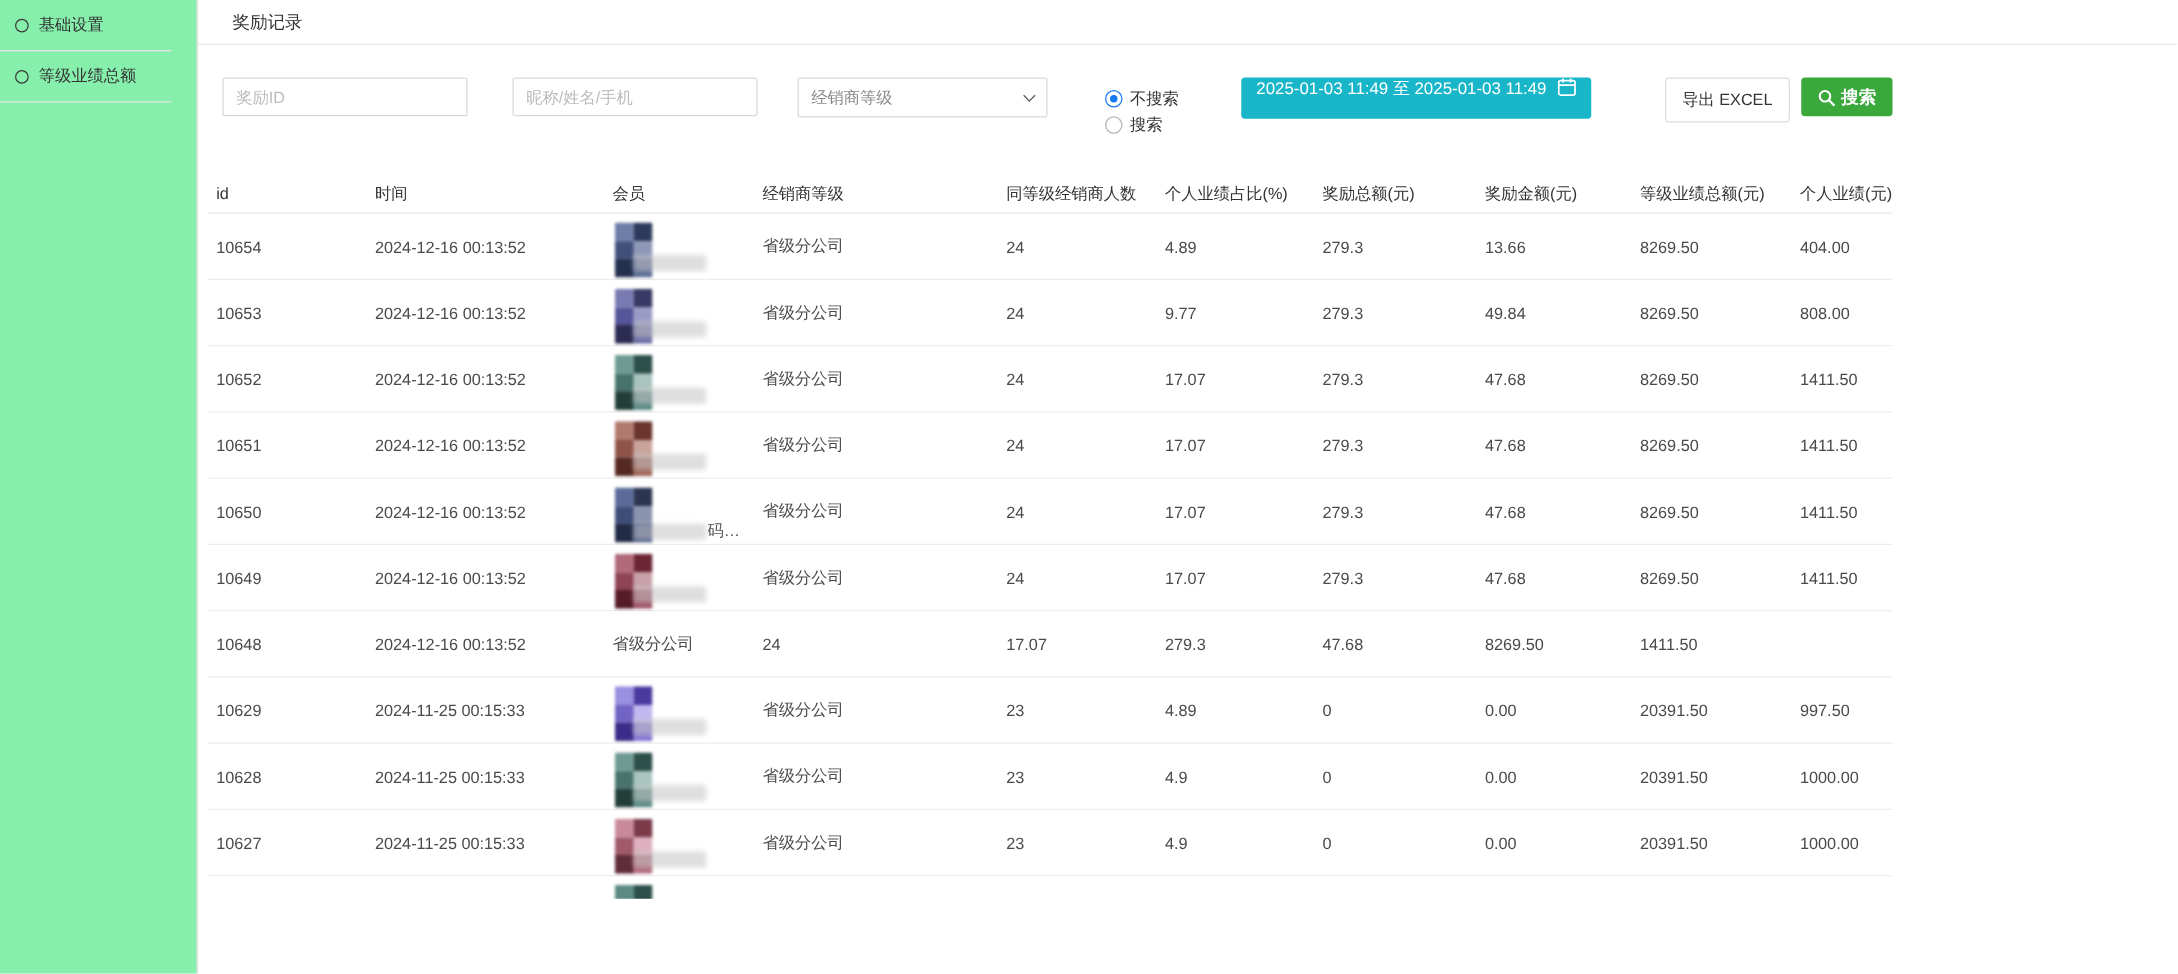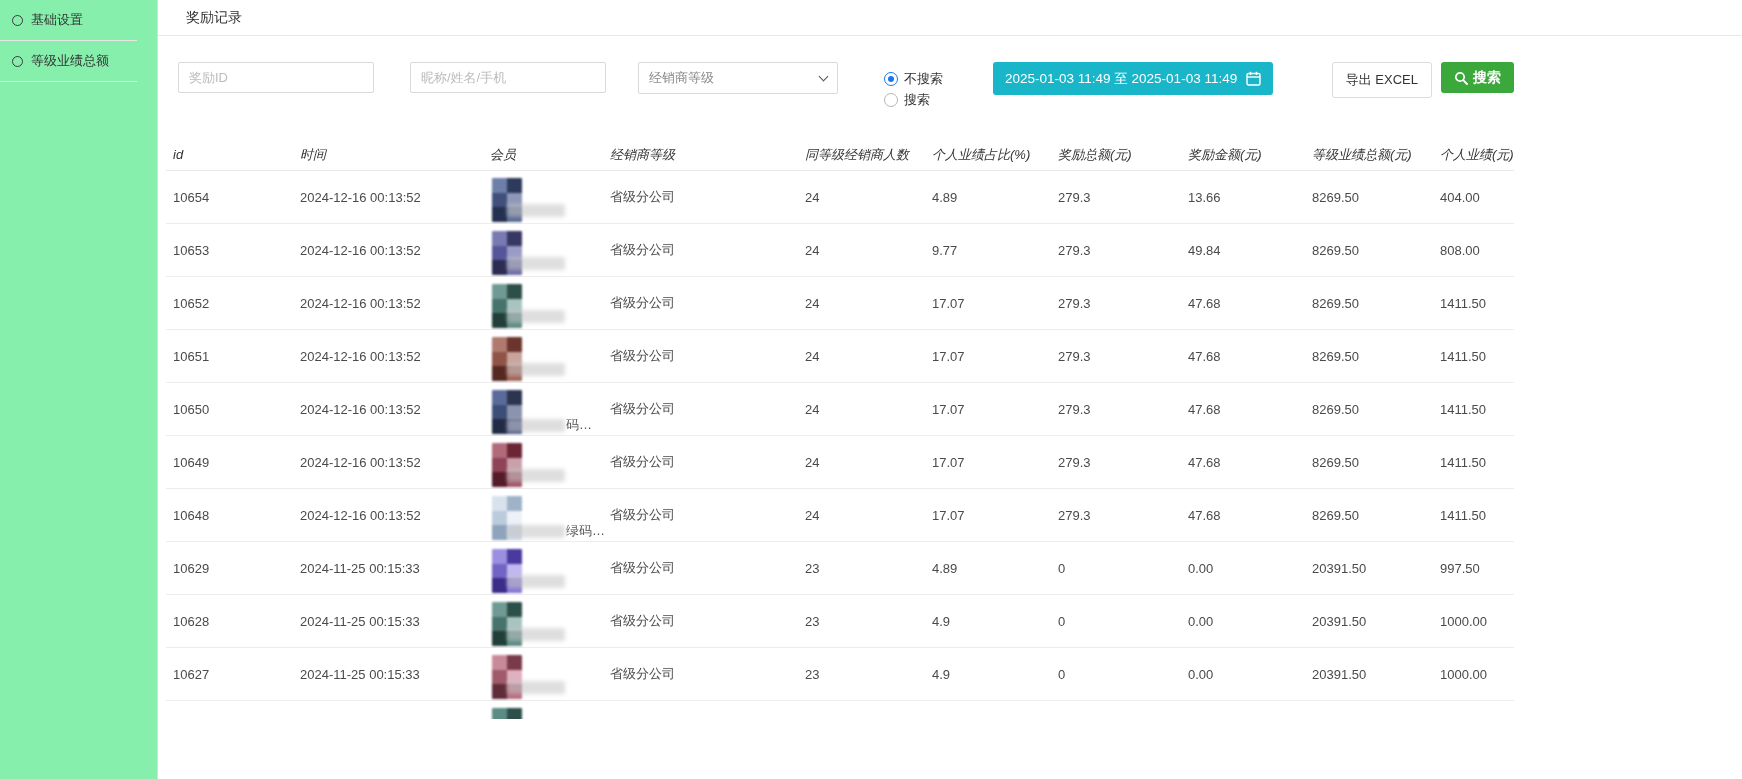--- a/index.html
+++ b/index.html
@@ -30,34 +30,34 @@
     display:flex; align-items:center; justify-content:space-between; padding:0 10px; color:#8a8a8a;
     font-size:13px; background:#fff; cursor:pointer; }
   .chev { width:7px; height:7px; border-right:1.5px solid #555; border-bottom:1.5px solid #555;
     transform:rotate(45deg); margin-top:-3px; }
   .radio-group { margin-left:46px; display:flex; flex-direction:column; gap:3px; font-size:13px; padding-top:8px; }
   .radio-row { display:flex; align-items:center; gap:6px; cursor:pointer; white-space:nowrap; }
   .radio { width:14px; height:14px; border-radius:50%; border:1px solid #b5b5b5; position:relative; background:#fff; flex-shrink:0; }
   .radio.checked { border-color:#1878f0; }
   .radio.checked::after { content:''; position:absolute; inset:3px; border-radius:50%; background:#1878f0; }
   .date-btn { margin-left:50px; height:33px; background:#19b6c9; color:#fff; border:none; border-radius:3px;
-    padding:0 12px; font-size:13.5px; display:flex; align-items:center; gap:9px; cursor:pointer; white-space:nowrap; }
+    padding:0 12px; font-size:13.5px; display:flex; align-items:flex-start; gap:9px; cursor:pointer; white-space:nowrap; }
   .right-btns { margin-left:auto; display:flex; gap:9px; }
   .export-btn { height:36px; background:#fff; border:1px solid #dcdcdc; border-radius:3px; padding:0 13px;
     font-size:13px; color:#333; cursor:pointer; white-space:nowrap; }
   .search-btn { height:31px; background:#3aa83a; color:#fff; border:none; border-radius:3px; padding:0 13px;
     font-size:14px; display:flex; align-items:center; gap:5px; cursor:pointer; font-weight:bold; white-space:nowrap; }
 
   
   .table { margin-top:30px; font-size:13px; }
   .thead, .tr { display:grid;
     grid-template-columns:127px 190px 120px 195px 127px 126px 130px 124px 128px 1fr;
     align-items:center; padding-left:7px; }
   .thead { height:32px; color:#333; border-bottom:1px solid #e8e8e8; }
-  .thead > div { white-space:nowrap; padding-right:0;font-style:italic; }
+  .thead > div { white-space:nowrap; padding-right:0; }
   .tr { height:53px; border-bottom:1px solid #ededed; color:#4a4a4a; }
   .tr.partial { height:18px; overflow:hidden; border-bottom:none; }
   .td { white-space:nowrap; padding-right:6px; }
   .member-cell { position:relative; height:100%; }
   .avatar { position:absolute; left:2px; top:7px; width:30px; height:44px; display:grid;
     grid-template-columns:1fr 1fr; grid-auto-rows:1fr; filter:blur(1.2px); border-radius:1px; overflow:hidden; }
   .name-row { position:absolute; left:17px; top:33px; display:flex; align-items:center; }
   .name-blur { width:58px; height:13px; background:#c4c4c4; opacity:.55; filter:blur(2.2px); border-radius:2px; }
   .name-suffix { font-size:13px; color:#555; margin-left:1px; }
 </style>
@@ -287,34 +287,20 @@
     <div class="td">17.07</div>
     <div class="td">279.3</div>
     <div class="td">47.68</div>
     <div class="td">8269.50</div>
     <div class="td">1411.50</div>
   </div>
 
   <div class="tr">
     <div class="td">10648</div>
     <div class="td">2024-12-16 00:13:52</div>
-    <div class="td member-cell">
-      <div class="avatar">
-                  <div style="background: rgb(216, 226, 236);"></div>
-                  <div style="background: rgb(159, 179, 200);"></div>
-                  <div style="background: rgb(188, 203, 219);"></div>
-                  <div style="background: rgb(238, 242, 247);"></div>
-                  <div style="background: rgb(143, 163, 189);"></div>
-                  <div style="background: rgb(205, 217, 229);"></div>
-                </div>
-      <div class="name-row">
-        <div class="name-blur"></div>
-        <span class="name-suffix">绿码…</span>
-      </div>
-    </div>
     <div class="td">省级分公司</div>
     <div class="td">24</div>
     <div class="td">17.07</div>
     <div class="td">279.3</div>
     <div class="td">47.68</div>
     <div class="td">8269.50</div>
     <div class="td">1411.50</div>
   </div>
 
   <div class="tr">

